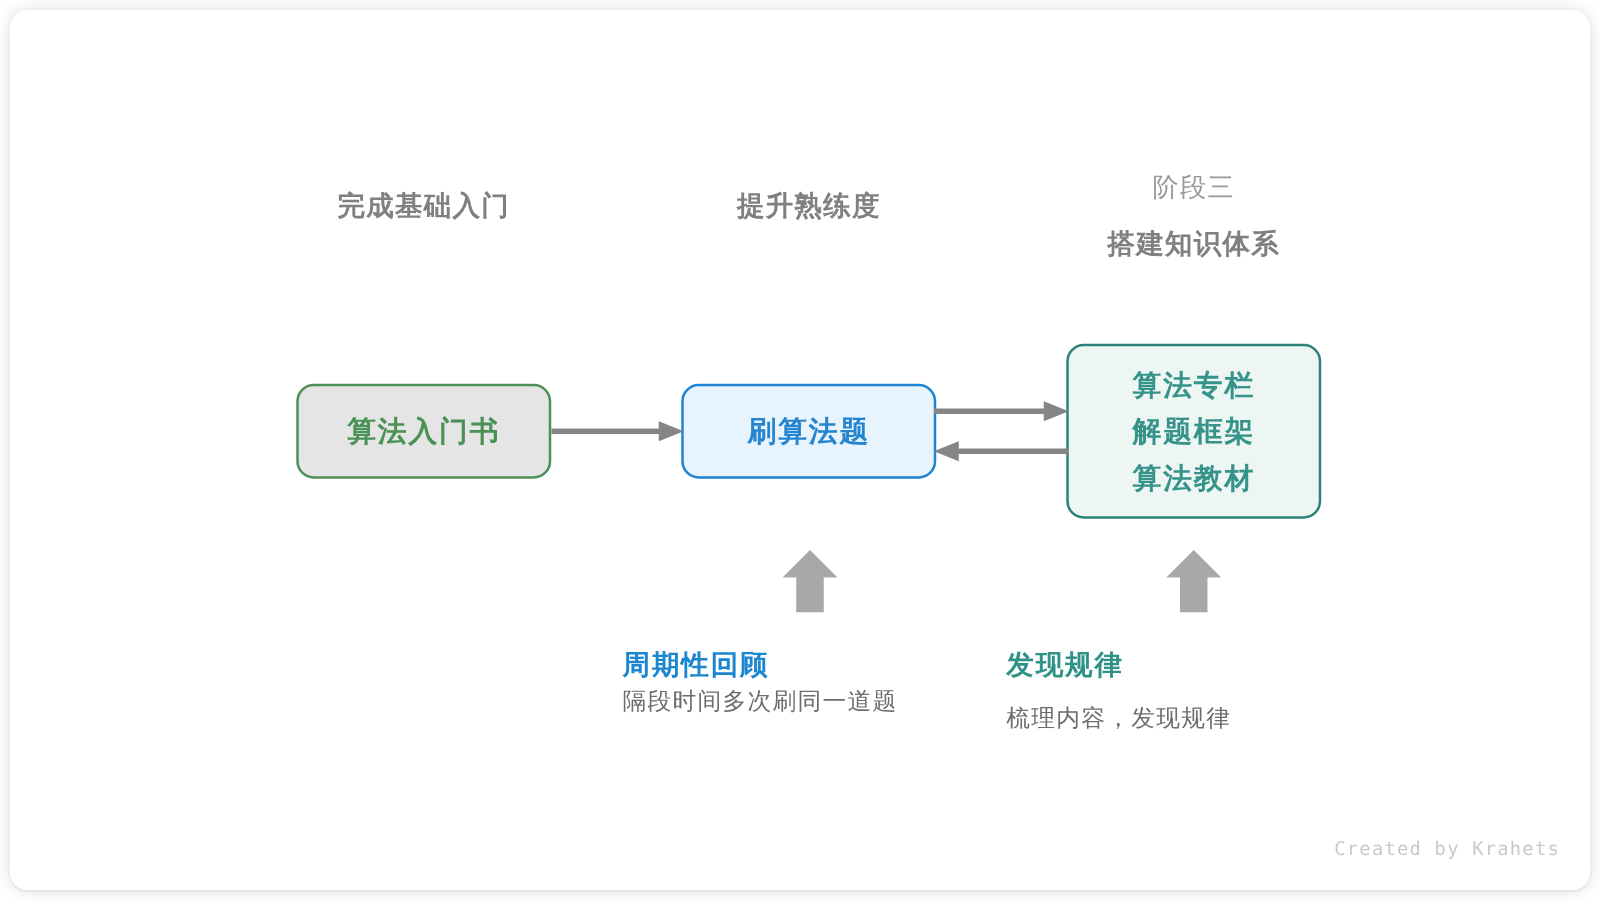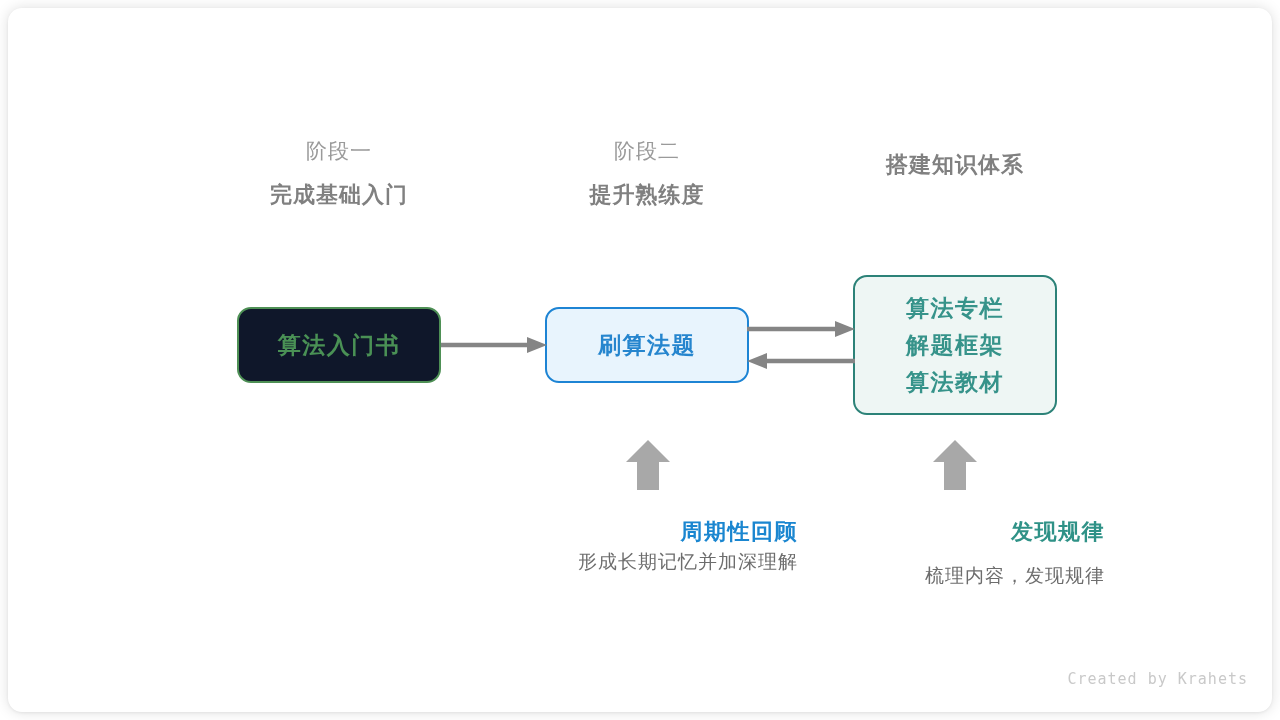--- a/index.html
+++ b/index.html
@@ -64,21 +64,21 @@
     font-weight: bold;
     letter-spacing: 1.5px;
     line-height: 37px;
     white-space: nowrap;
   }
 
   #node-book {
     left: 229px; top: 299px;
     width: 204px; height: 76px;
     border: 2px solid #4e9055;
-    background: #0f172a;
+    background: #e5e5e5;
   }
   #node-book .node-line { color: #4a9155; }
 
   #node-practice {
     left: 537px; top: 299px;
     width: 204px; height: 76px;
     border: 2px solid #1d84d4;
     background: #e8f4fd;
   }
   #node-practice .node-line { color: #2585ce; }
@@ -95,21 +95,21 @@
 
   #edge-book-practice { left: 433px; top: 327px; width: 106px; height: 20px; }
   #edge-practice-knowledge { left: 739px; top: 311px; width: 108px; height: 20px; }
   #edge-knowledge-practice { left: 739px; top: 343px; width: 108px; height: 20px; }
 
   #arrow-up-review { left: 618px; top: 432px; width: 44px; height: 50px; position: absolute; }
   #arrow-up-summary { left: 925px; top: 432px; width: 44px; height: 50px; position: absolute; }
 
   .note {
     position: absolute;
-    text-align: right;
+    text-align: left;
     width: 300px;
   }
   .note-title {
     font-size: 22px;
     font-weight: bold;
     letter-spacing: 1.5px;
     line-height: 32px;
     white-space: nowrap;
   }
   .note-desc {
@@ -137,30 +137,29 @@
     letter-spacing: 1px;
     white-space: nowrap;
   }
 </style>
 </head>
 <body>
 
 <div id="card">
 
   <div class="stage" id="stage-1">
-    <div class="stage-index">阶段一</div>
     <div class="stage-title">完成基础入门</div>
   </div>
 
   <div class="stage" id="stage-2">
-    <div class="stage-index">阶段二</div>
     <div class="stage-title">提升熟练度</div>
   </div>
 
   <div class="stage" id="stage-3">
+    <div class="stage-index">阶段三</div>
     <div class="stage-title">搭建知识体系</div>
   </div>
 
   <div class="node" id="node-book">
     <div class="node-line">算法入门书</div>
   </div>
 
   <div class="node" id="node-practice">
     <div class="node-line">刷算法题</div>
   </div>
@@ -189,21 +188,21 @@
   <svg id="arrow-up-review" viewBox="0 0 44 50">
     <polygon points="22,0 44,22 33,22 33,50 11,50 11,22 0,22" fill="#a8a8a8"></polygon>
   </svg>
 
   <svg id="arrow-up-summary" viewBox="0 0 44 50">
     <polygon points="22,0 44,22 33,22 33,50 11,50 11,22 0,22" fill="#a8a8a8"></polygon>
   </svg>
 
   <div class="note" id="note-review">
     <div class="note-title">周期性回顾</div>
-    <div class="note-desc" style="margin-top:0">形成长期记忆并加深理解</div>
+    <div class="note-desc" style="margin-top:0">隔段时间多次刷同一道题</div>
   </div>
 
   <div class="note" id="note-summary">
     <div class="note-title">发现规律</div>
     <div class="note-desc">梳理内容，发现规律</div>
   </div>
 
   <div id="credit">Created by Krahets</div>
 
 </div>

